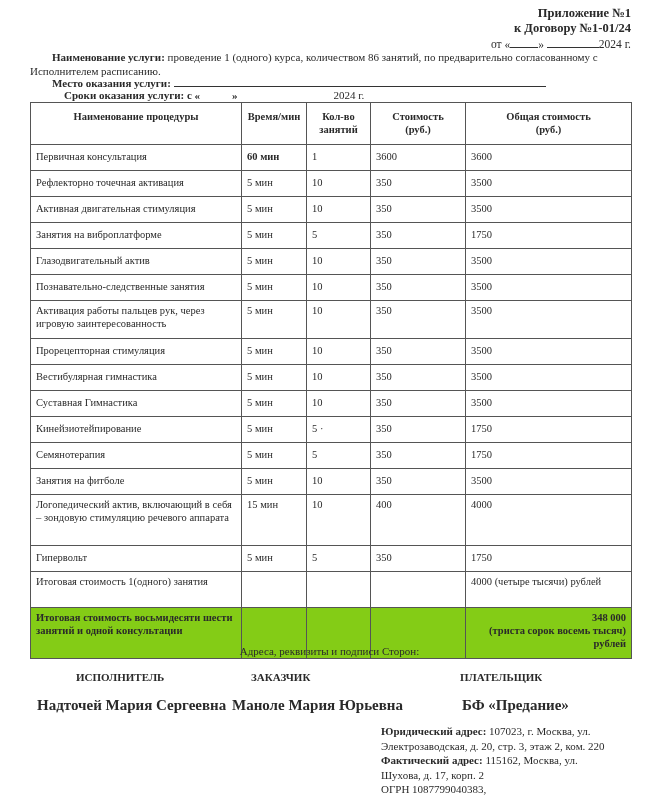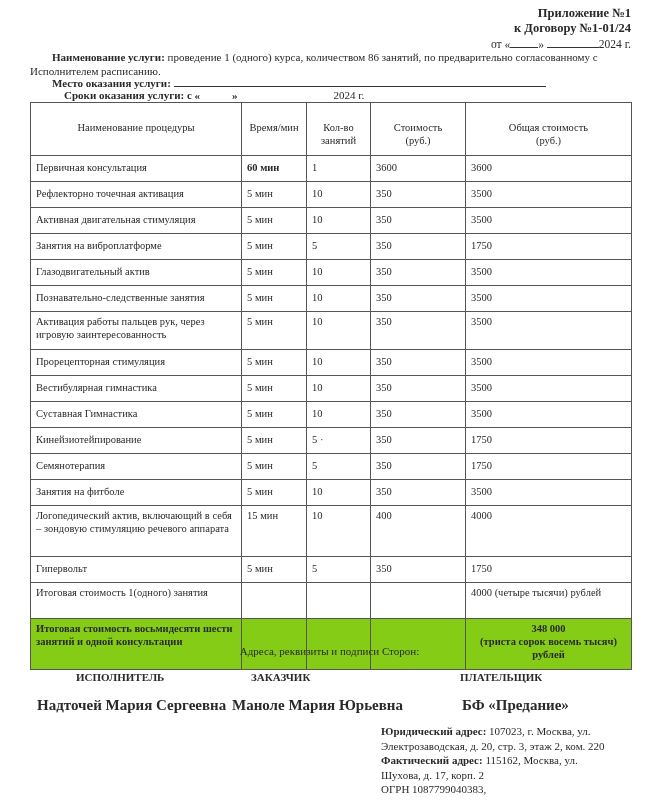--- a/index.html
+++ b/index.html
@@ -18,27 +18,27 @@
   #term-line { left: 52px; top: 89px; font-size: 11px; margin-left: 12px; }
 
   table#price-table {
     position: absolute; left: 30px; top: 102px; width: 601px;
     border-collapse: collapse; table-layout: fixed; font-size: 10.5px;
   }
   #price-table td, #price-table th {
     border: 1px solid #555; padding: 3px 5px 3px 5px; vertical-align: top; text-align: left;
     line-height: 13px; font-weight: normal;
   }
-  #price-table th { font-weight: normal; text-align: center; vertical-align: top; padding-top: 18px; height: 31px; }
+  #price-table th { font-weight: bold; text-align: center; vertical-align: top; padding-top: 7px; height: 31px; }
   #price-table tr.row td { height: 17px; padding-top: 5px; }
   #price-table tr.row2 td { height: 31px; }
   #price-table tr.row3 td { height: 44px; }
   #price-table tr.total1 td { height: 29px; }
   #price-table tr.total2 td { height: 44px; background: #84cc16; font-weight: bold; }
-  #price-table td.tc { text-align: center; font-weight: bold; }
+  #price-table td.tc { text-align: right; font-weight: bold; }
 
   #signatures-title { left: 0; width: 659px; top: 645px; text-align: center; font-weight: normal; font-size: 11px; }
   .party-role { top: 671px; font-weight: bold; font-size: 11px; }
   .party-name { top: 697px; font-weight: bold; font-size: 15px; }
   #payer-address { left: 381px; top: 724px; font-size: 11px; line-height: 14.5px; }
 </style>
 </head>
 <body>
 
 <div class="abs" id="appendix-title">Приложение №1</div>

